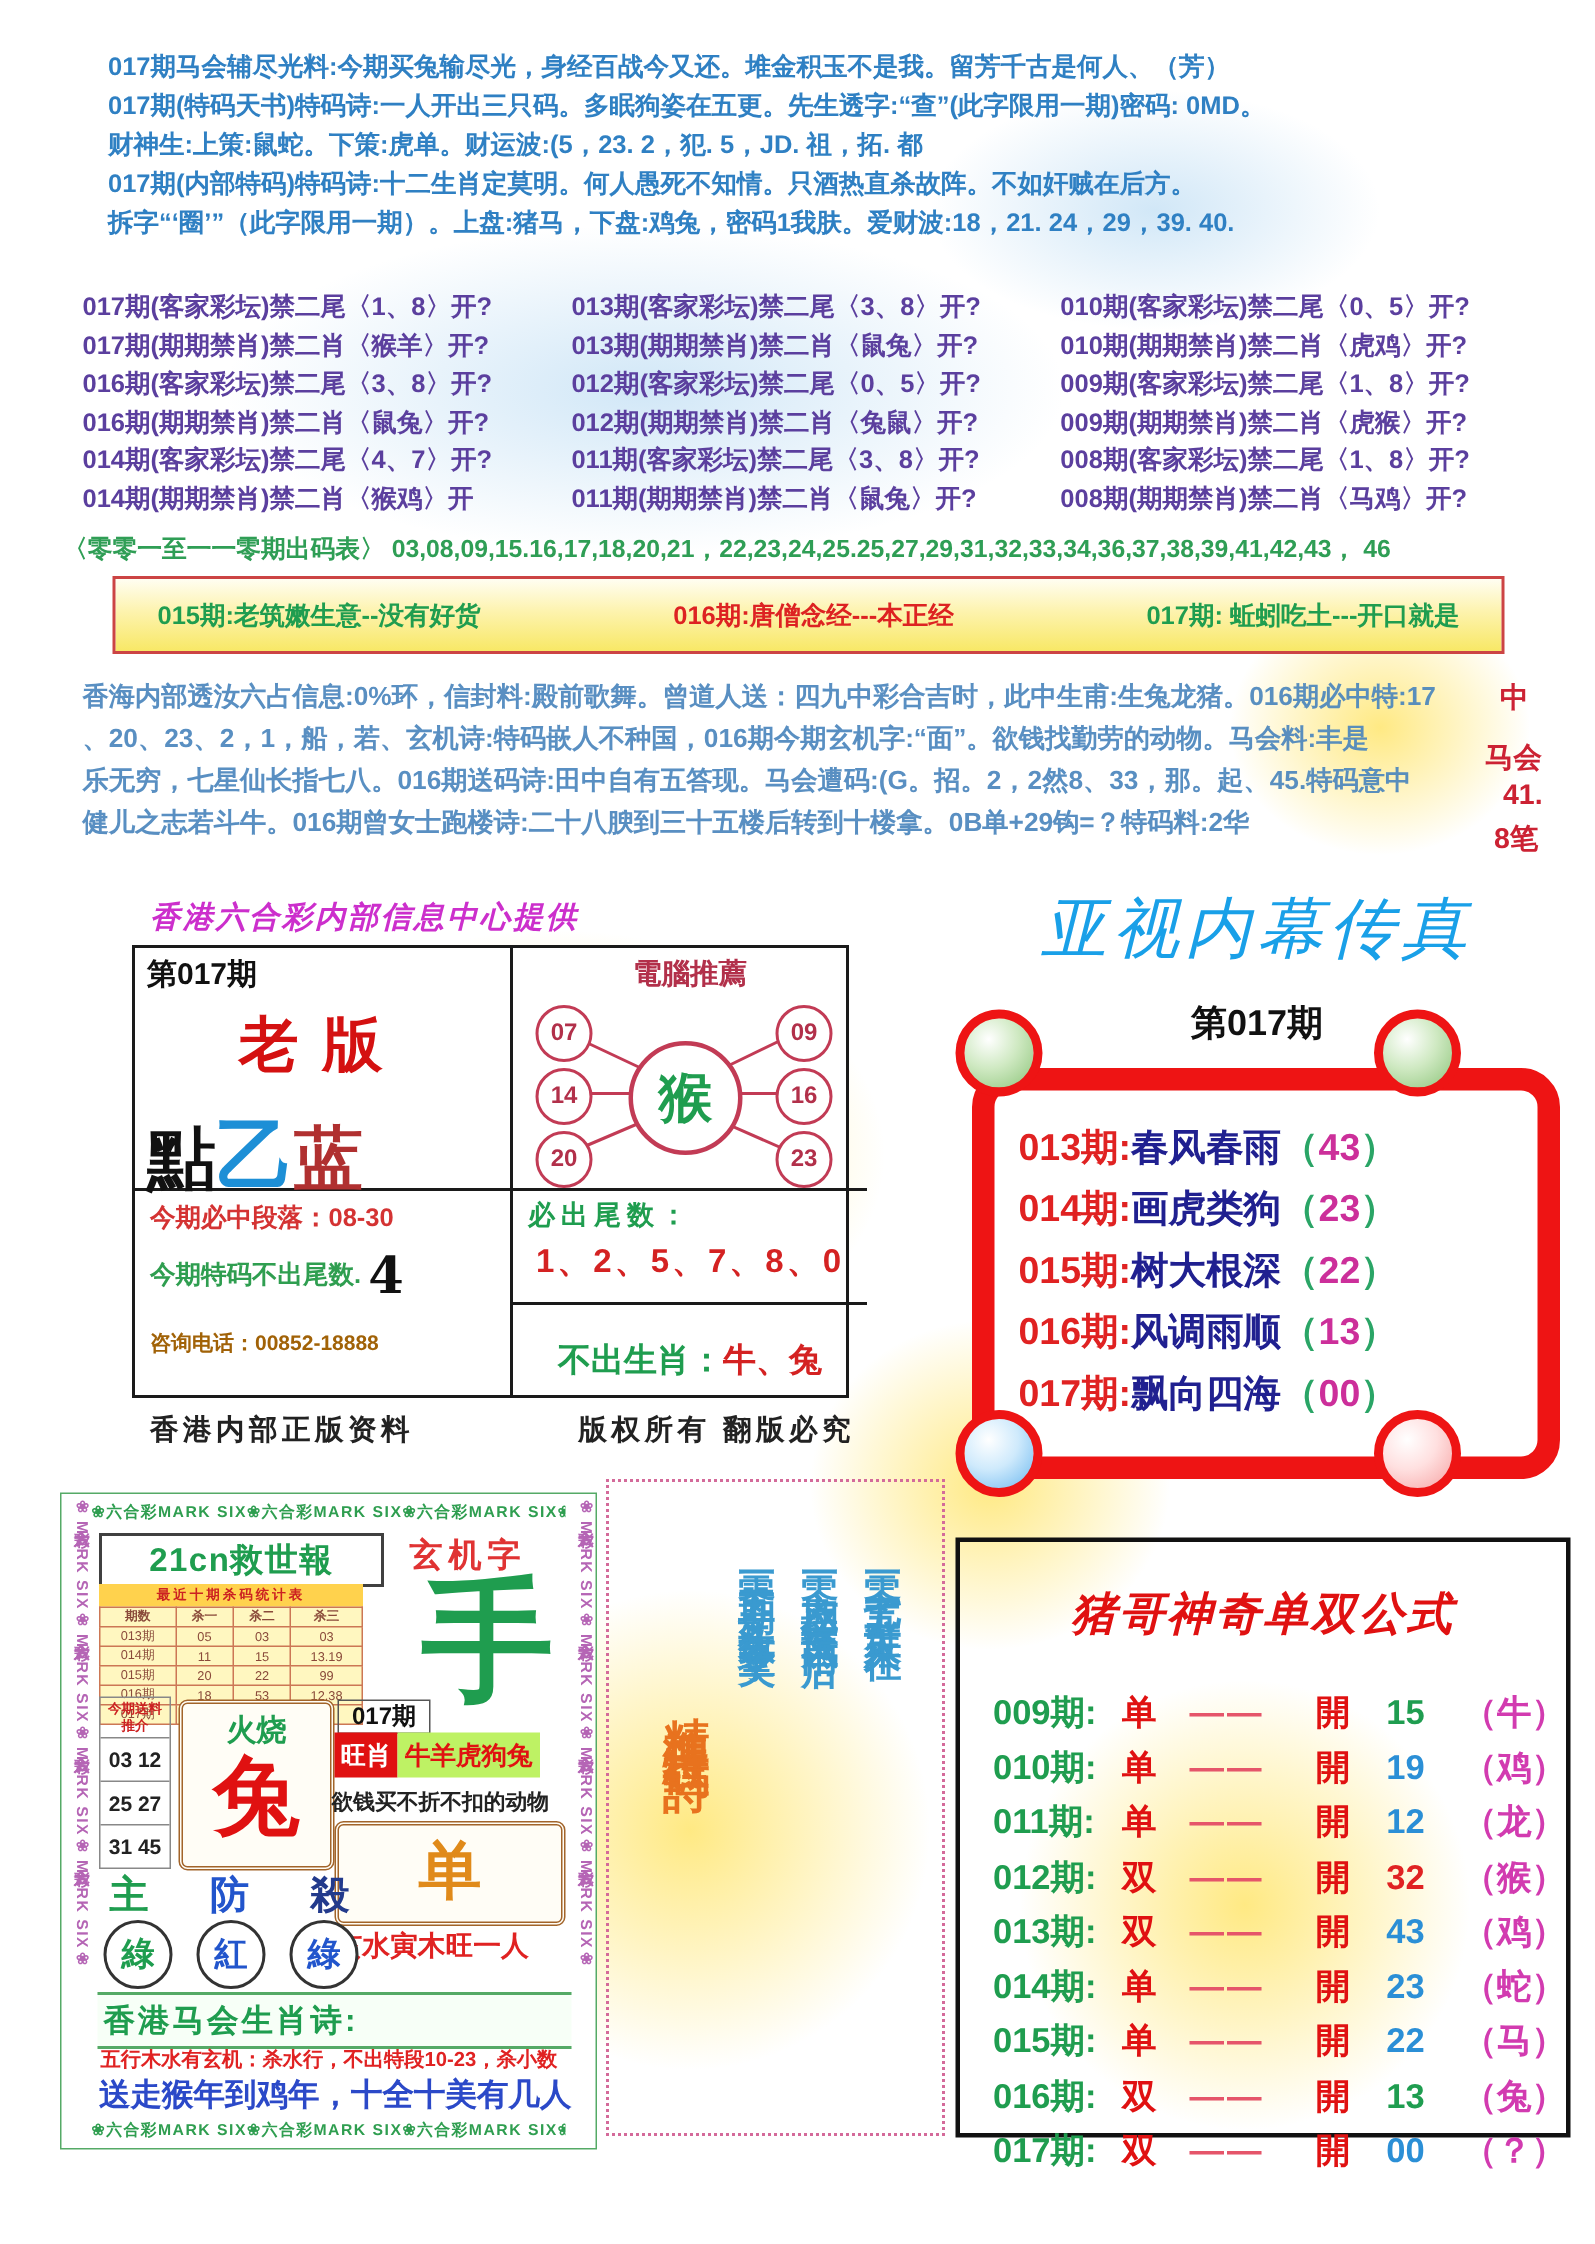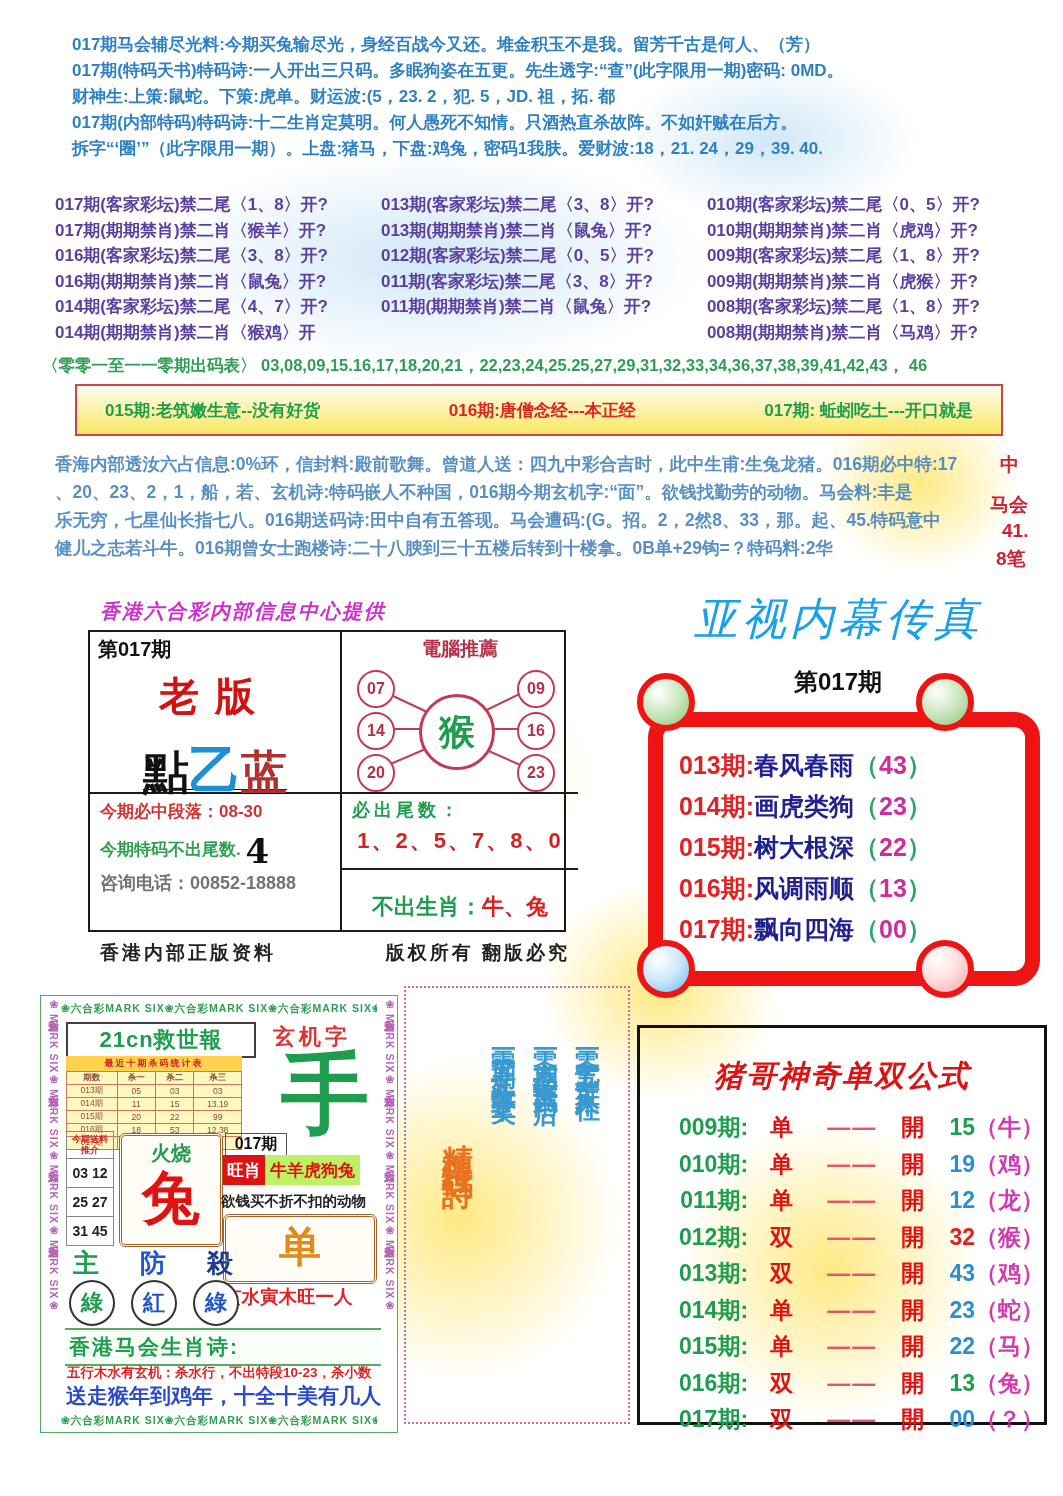--- a/index.html
+++ b/index.html
@@ -32,34 +32,34 @@
   .hk-box{left:88px;top:630px;width:478px;height:302px;border:2.5px solid #1a1a1a;background:#fff;
     display:grid;grid-template-columns:252px 1fr;grid-template-rows:162px 76px 1fr;box-sizing:border-box;}
   .hk-cell{box-sizing:border-box;}
   .cell-id{grid-column:1;grid-row:1;border-right:2px solid #1a1a1a;border-bottom:2px solid #1a1a1a;padding:4px 8px;}
   .cell-info{grid-column:1;grid-row:2 / span 2;border-right:2px solid #1a1a1a;padding:6px 10px;}
   .cell-diagram{grid-column:2;grid-row:1;border-bottom:2px solid #1a1a1a;position:relative;padding-top:4px;}
   .cell-tail{grid-column:2;grid-row:2;border-bottom:2px solid #1a1a1a;padding:4px 10px;}
   .cell-zodiac{grid-column:2;grid-row:3;padding:8px 8px;}
   .hk-period{font-size:20px;color:#111;font-weight:bold;}
   .hk-laoban{font-size:40px;font-weight:bold;color:#d41111;text-align:center;letter-spacing:16px;margin-top:6px;}
-  .hk-dianyilan{text-align:center;margin-top:12px;font-weight:bold;text-decoration:underline;}
+  .hk-dianyilan{text-align:left;margin-top:12px;font-weight:bold;}
   .dg-title{text-align:center;font-size:19px;font-weight:bold;color:#b2304a;}
   .dg-wrap{position:relative;width:224px;height:130px;margin:2px auto 0;padding-left:12px;}
   .dg-circle{position:absolute;width:34px;height:34px;border:2px solid #c23b55;border-radius:50%;
     color:#b2304a;font-weight:bold;font-size:16px;display:flex;align-items:center;justify-content:center;background:#fff;}
   .dg-center{position:absolute;width:70px;height:70px;border:3px solid #c23b55;border-radius:50%;
     left:77px;top:30px;display:flex;align-items:center;justify-content:center;background:#fff;
     color:#1f9d4f;font-size:36px;font-weight:bold;}
   .tail-label{color:#1f9d4f;font-size:18px;font-weight:bold;letter-spacing:4px;}
   .tail-values{color:#d42222;font-size:22px;font-weight:bold;text-align:center;margin-top:4px;letter-spacing:2px;}
   .zod-line{font-size:22px;font-weight:bold;margin-top:14px;text-align:center;}
   .info-red{color:#d43333;font-size:17px;font-weight:bold;}
   .info-green{color:#2f9e50;font-size:17px;font-weight:bold;}
-  .info-black{color:#737373;font-size:18px;font-weight:bold;}
+  .info-black{color:#a16207;font-size:14px;font-weight:bold;margin-top:16px;}
   .big4{color:#111;font-size:34px;font-weight:bold;vertical-align:middle;font-family:"DejaVu Serif",serif;}
   .hk-footer{left:100px;top:940px;width:470px;display:flex;justify-content:space-between;
     font-size:19px;font-weight:bold;color:#222;letter-spacing:3px;}
   
   .yashi-title{left:628px;top:590px;width:420px;text-align:center;font-family:"DejaVu Serif",serif;
     font-style:italic;font-weight:normal;font-size:44px;color:#19a0e8;letter-spacing:4px;}
   .yashi-period{left:628px;top:666px;width:420px;text-align:center;font-size:24px;font-weight:bold;color:#111;}
   .red-frame{left:648px;top:712px;width:392px;height:274px;border:15px solid #ee1414;border-radius:26px;
     background:#fff;box-sizing:border-box;padding:18px 0 0 16px;}
   .rf-row{font-size:25px;font-weight:bold;line-height:41px;white-space:nowrap;}
@@ -110,21 +110,21 @@
   .js-blueline{position:absolute;left:25px;top:386px;width:320px;color:#2b49c8;font-size:21px;font-weight:bold;white-space:nowrap;}
   
   .poem-box{left:404px;top:986px;width:226px;height:438px;border:2px dotted #d46a9a;box-sizing:border-box;
     writing-mode:vertical-rl;padding:42px 14px 10px 10px;}
   .poem-line{margin:0 9px;color:#3a9ad0;font-size:25px;font-weight:bold;letter-spacing:5px;}
   .poem-label{margin:90px 10px 0 6px;color:#e8721e;font-size:31px;font-weight:bold;letter-spacing:8px;}
   
   .pig-box{left:637px;top:1025px;width:410px;height:400px;border:3px solid #111;box-sizing:border-box;background:transparent;}
   .pig-title{text-align:center;margin-top:28px;font-family:"DejaVu Serif",serif;font-style:italic;
     font-size:30px;font-weight:bold;color:#e01111;letter-spacing:2px;}
-  .pig-rows{margin-top:12px;padding-left:22px;text-align:right;}
+  .pig-rows{margin-top:26px;padding-left:22px;}
   .pig-row{font-size:23px;font-weight:bold;line-height:36.5px;white-space:nowrap;display:flex;}
   .pg-period{color:#1f9d4f;width:88px;}
   .pg-type{color:#e01111;width:46px;}
   .pg-dash{color:#e5556a;width:86px;letter-spacing:2px;}
   .pg-kai{color:#e01111;width:48px;}
   .pg-num{width:52px;}
   .pg-zod{color:#d23bb0;}
 </style>
 </head>
 <body>
@@ -151,20 +151,21 @@
     <div>017期(期期禁肖)禁二肖〈猴羊〉开?</div>
     <div>016期(客家彩坛)禁二尾〈3、8〉开?</div>
     <div>016期(期期禁肖)禁二肖〈鼠兔〉开?</div>
     <div>014期(客家彩坛)禁二尾〈4、7〉开?</div>
     <div>014期(期期禁肖)禁二肖〈猴鸡〉开</div>
   </div>
   <div class="ban-col">
     <div>013期(客家彩坛)禁二尾〈3、8〉开?</div>
     <div>013期(期期禁肖)禁二肖〈鼠兔〉开?</div>
     <div>012期(客家彩坛)禁二尾〈0、5〉开?</div>
+    <div>012期(期期禁肖)禁二肖〈兔鼠〉开?</div>
     <div>011期(客家彩坛)禁二尾〈3、8〉开?</div>
     <div>011期(期期禁肖)禁二肖〈鼠兔〉开?</div>
   </div>
   <div class="ban-col">
     <div>010期(客家彩坛)禁二尾〈0、5〉开?</div>
     <div>010期(期期禁肖)禁二肖〈虎鸡〉开?</div>
     <div>009期(客家彩坛)禁二尾〈1、8〉开?</div>
     <div>009期(期期禁肖)禁二肖〈虎猴〉开?</div>
     <div>008期(客家彩坛)禁二尾〈1、8〉开?</div>
     <div>008期(期期禁肖)禁二肖〈马鸡〉开?</div>

